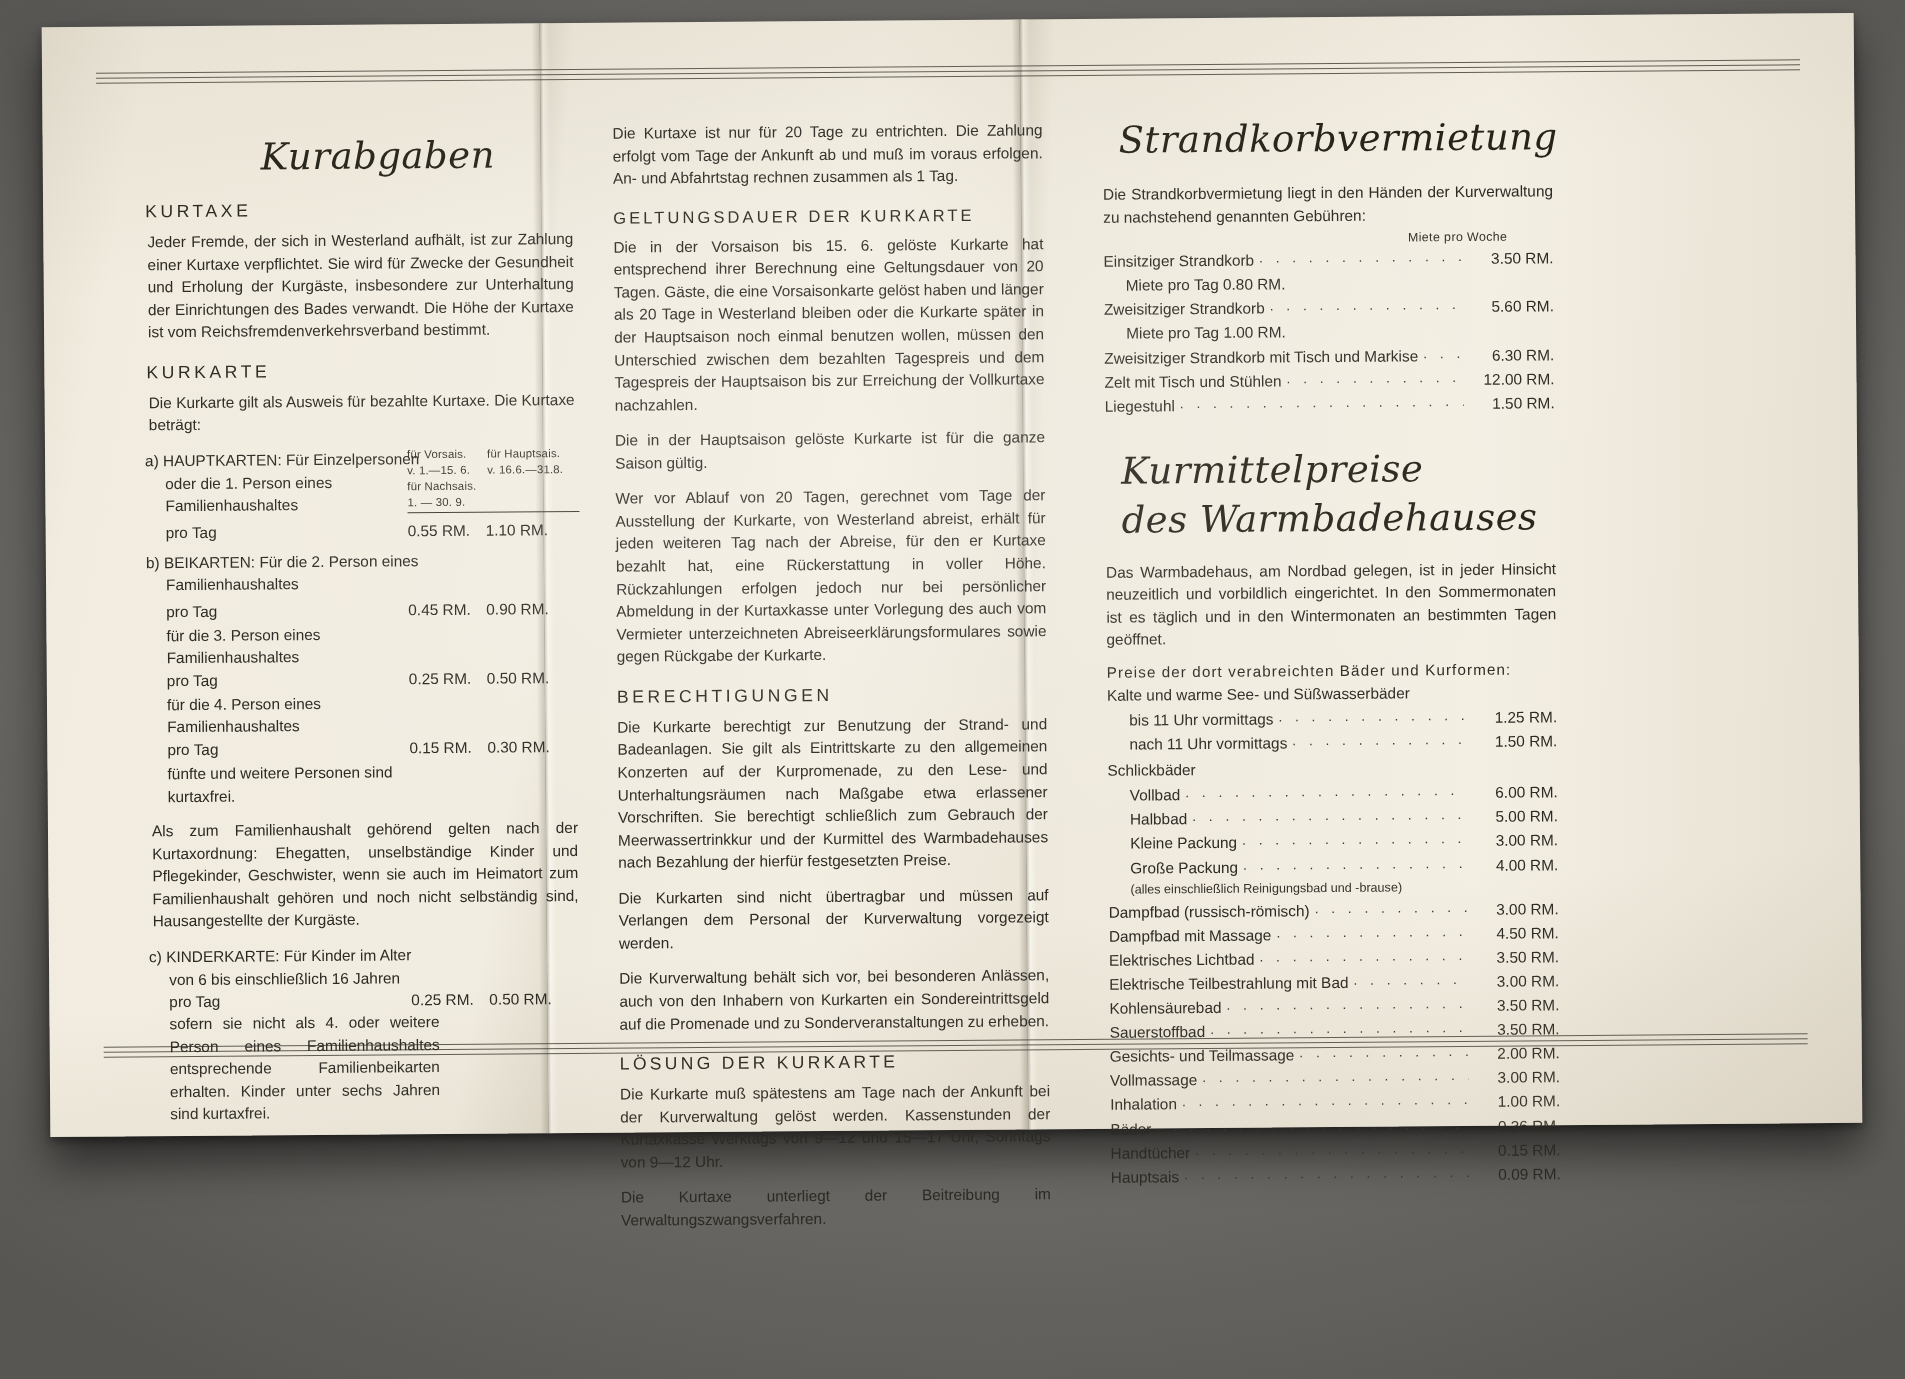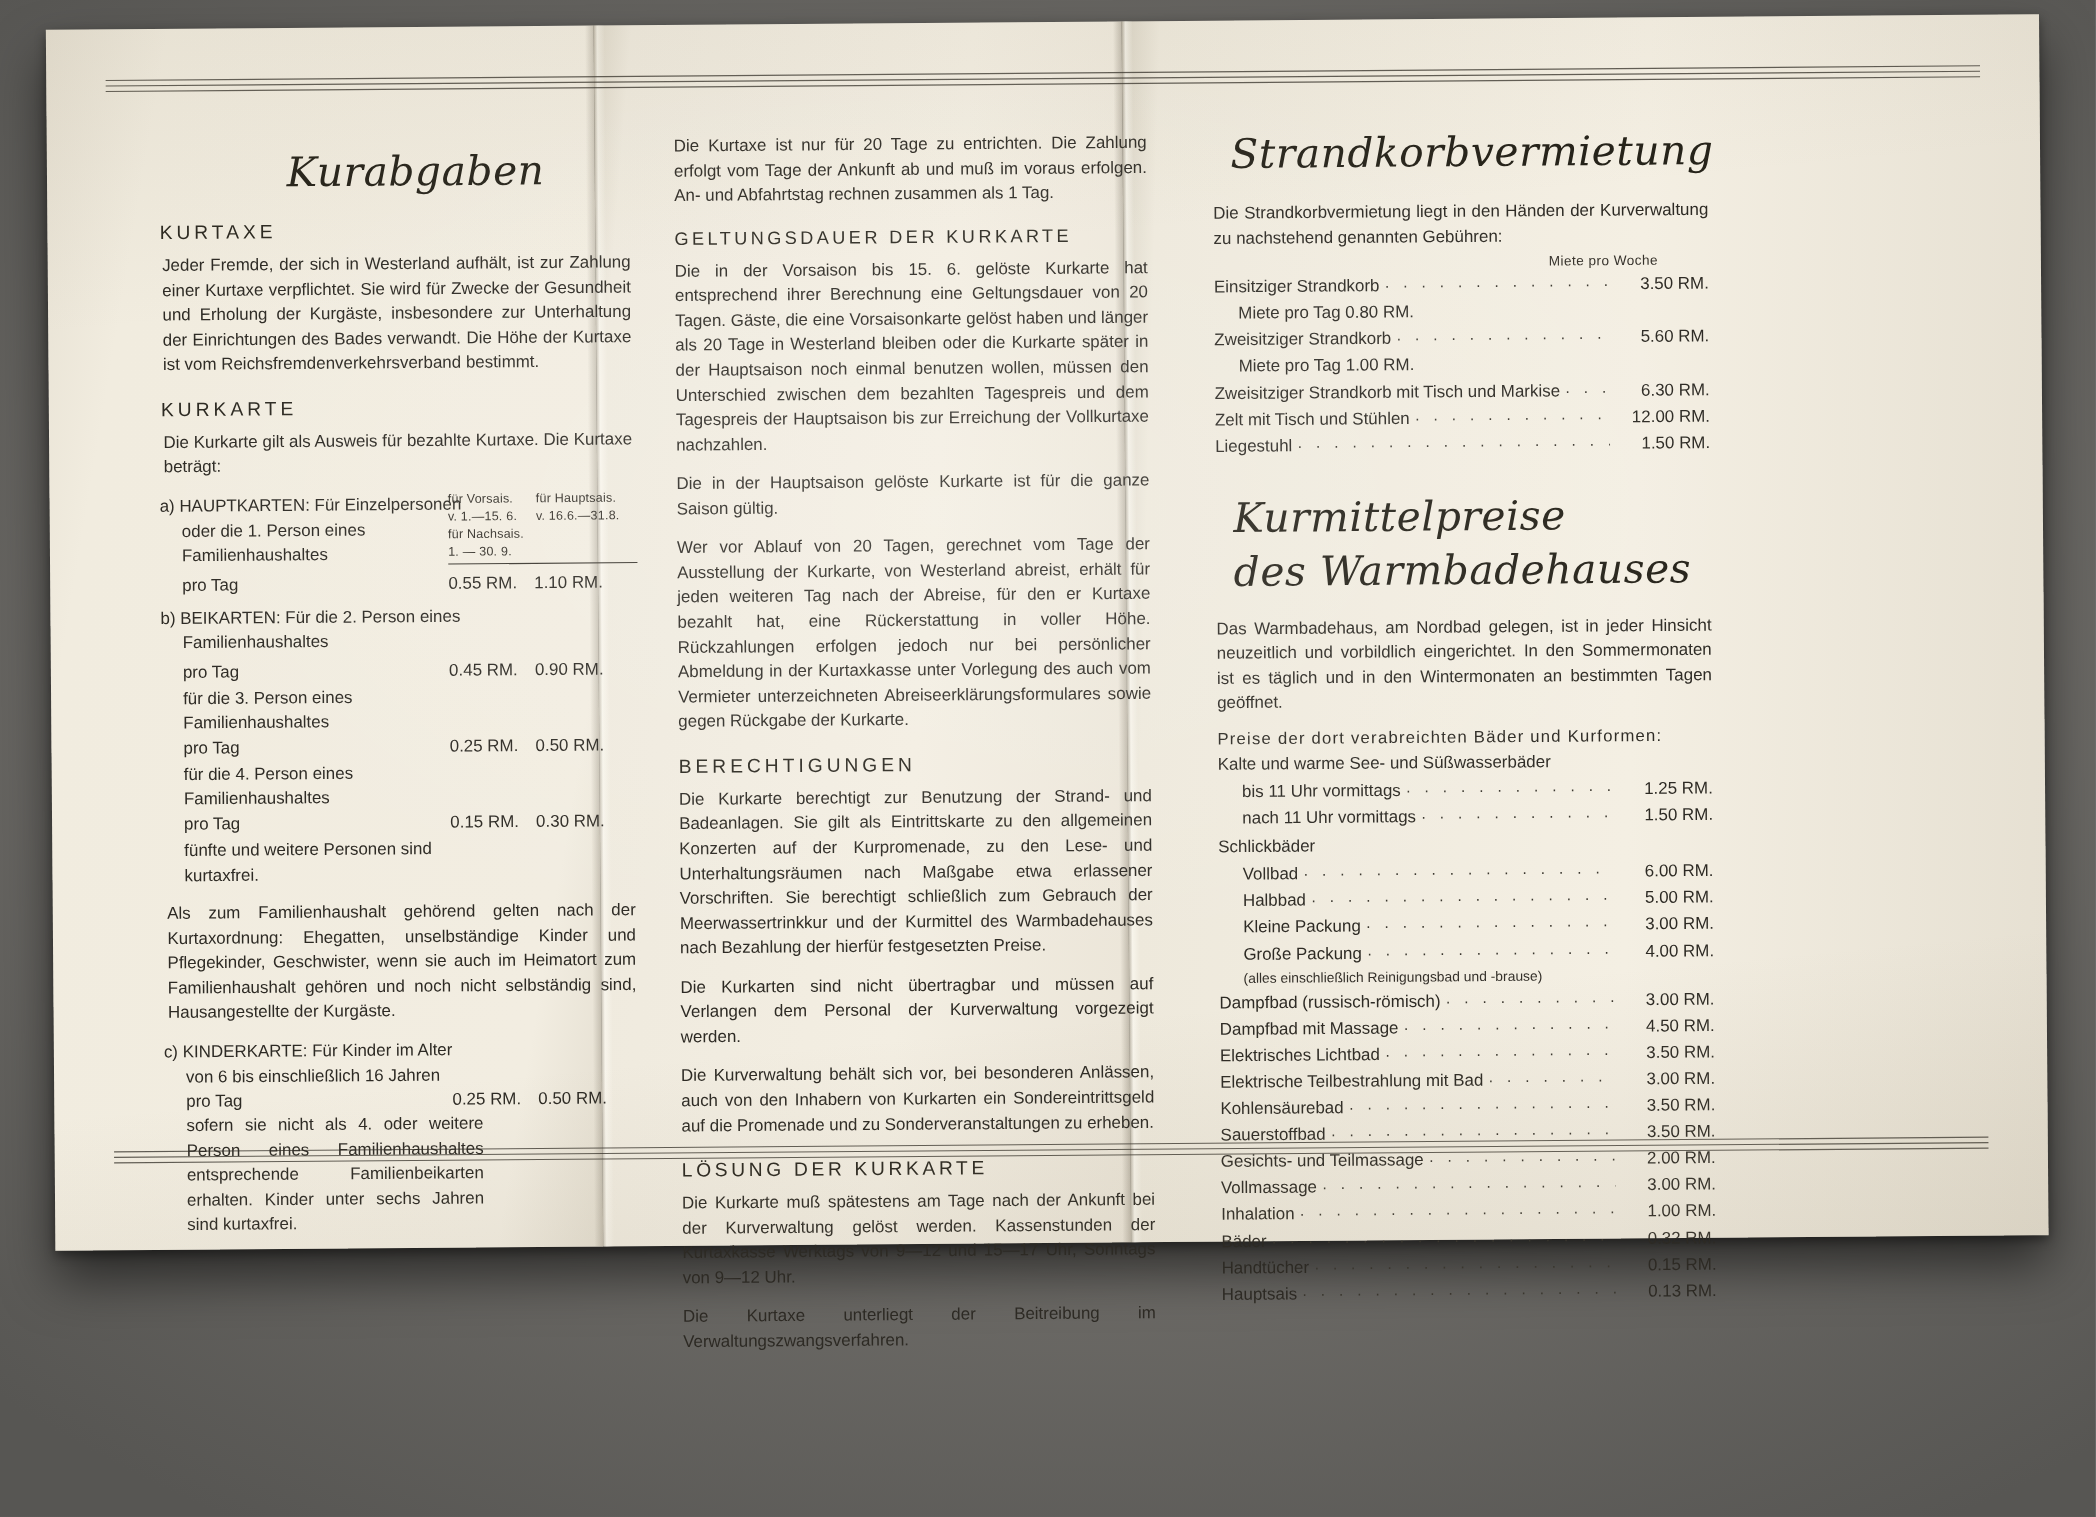--- a/index.html
+++ b/index.html
@@ -457,31 +457,31 @@
             <span class="amt">3.00 RM.</span>
           </div>
           <div class="pl-row">
             <span class="nm">Inhalation</span>
             <span class="dots">. . . . . . . . . . . . . . . . . . . . . . . . . . . .</span>
             <span class="amt">1.00 RM.</span>
           </div>
           <div class="pl-row">
             <span class="nm">Bäder</span>
             <span class="dots">. . . . . . . . . . . . . . . . . . . . . . . . . . . .</span>
-            <span class="amt">0.32 RM.</span>
+            <span class="amt">0.36 RM.</span>
           </div>
           <div class="pl-row">
             <span class="nm">Handtücher</span>
             <span class="dots">. . . . . . . . . . . . . . . . . . . . . . . . . . . .</span>
             <span class="amt">0.15 RM.</span>
           </div>
           <div class="pl-row">
             <span class="nm">Hauptsais</span>
             <span class="dots">. . . . . . . . . . . . . . . . . . . . . . . . . . . .</span>
-            <span class="amt">0.13 RM.</span>
+            <span class="amt">0.09 RM.</span>
           </div>
 
         </div>
 
       </div>
 
     </div>
 
     <div id="paper-tint"></div>
   </div>

